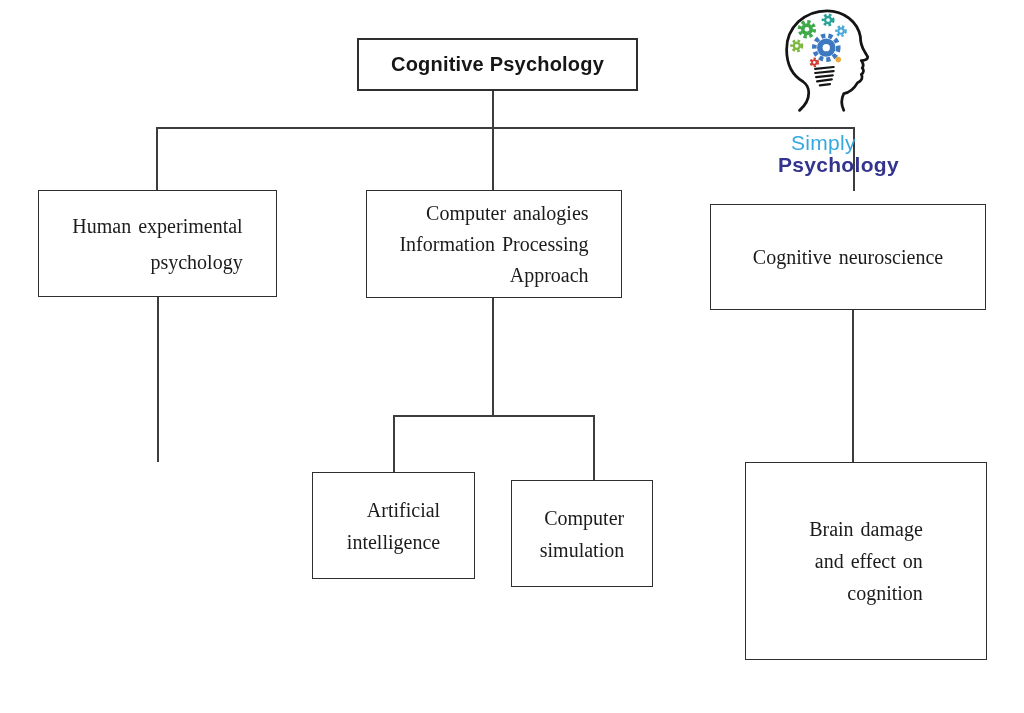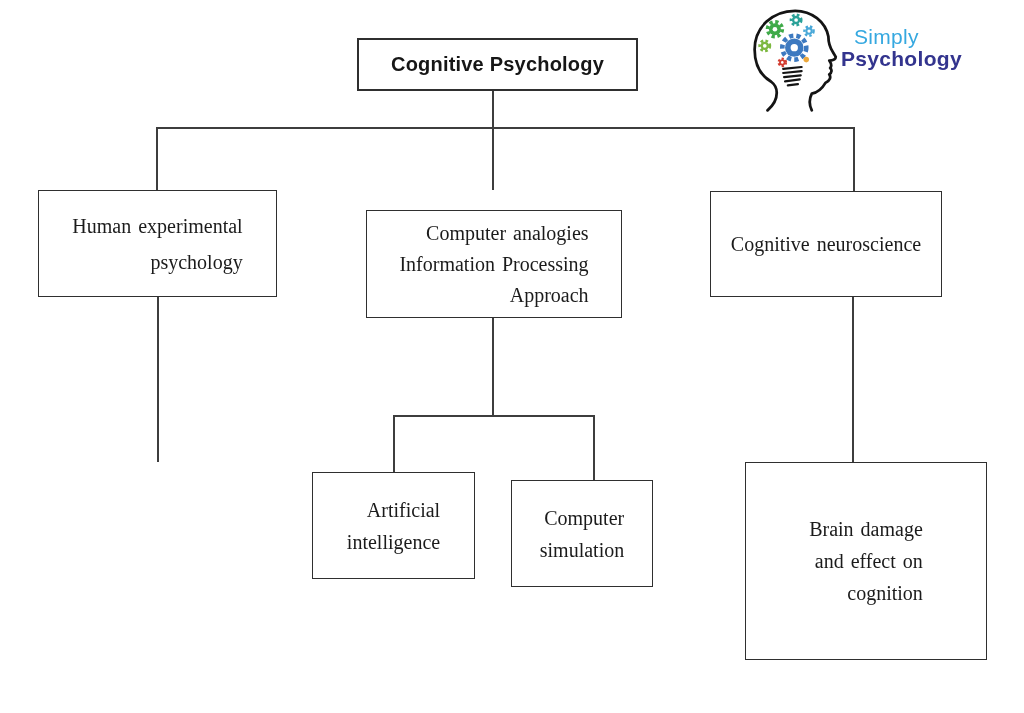--- a/index.html
+++ b/index.html
@@ -10,40 +10,40 @@
   .box{
     position:absolute;border:1.6px solid #2f2f2f;background:#ffffff;
     display:flex;align-items:center;justify-content:center;text-align:right;
     white-space:pre-line;box-sizing:border-box;
   }
   .serif{font-family:"Liberation Serif", serif;font-size:20px;word-spacing:2px;}
   .b-root{left:357px;top:38px;width:281px;height:53px;border-width:2px;
     font-family:"Liberation Sans", sans-serif;font-weight:700;font-size:20px;
     letter-spacing:.2px;color:#161616;}
   .b-hep{left:38px;top:190px;width:239px;height:107px;line-height:1.8;}
-  .b-cai{left:366px;top:190px;width:256px;height:108px;line-height:1.55;margin-top:20px;}
-  .b-cn{left:710px;top:191px;width:232px;height:106px;}
+  .b-cai{left:366px;top:190px;width:256px;height:108px;line-height:1.55;}
+  .b-cn{left:710px;top:204px;width:276px;height:106px;}
   .b-mem{left:48px;top:462px;width:221px;height:196px;line-height:1.85;}
   .b-ai{left:312px;top:472px;width:163px;height:107px;line-height:1.6;}
   .b-cs{left:511px;top:480px;width:142px;height:107px;line-height:1.6;}
   .b-bd{left:745px;top:462px;width:242px;height:198px;line-height:1.6;}
   .ln{position:absolute;background:#3d3d3d;}
   .v{width:1.5px;} .h{height:1.5px;}
   .ln-root-v{left:492px;top:91px;height:36px;}
   .ln-top-h{left:156px;top:127px;width:698px;}
   .ln-drop-l{left:156px;top:127px;height:63px;}
   .ln-drop-m{left:492px;top:127px;height:63px;}
   .ln-drop-r{left:853px;top:127px;height:64px;}
   .ln-hep-mem{left:157px;top:297px;height:165px;}
   .ln-cai-v{left:492px;top:298px;height:118px;}
   .ln-mid-h{left:393px;top:415px;width:201px;}
   .ln-ai-v{left:393px;top:415px;height:65px;}
   .ln-cs-v{left:593px;top:415px;height:65px;}
   .ln-cn-bd{left:852px;top:297px;height:165px;}
-  .logo{position:absolute;left:744px;top:8px;display:flex;align-items:flex-start;}
+  .logo{position:absolute;left:776px;top:8px;display:flex;align-items:flex-start;flex-direction:column;}
   .logo-text{margin-left:2px;margin-top:18px;font-family:"Liberation Sans", sans-serif;line-height:1.05;}
   .logo-line1{font-size:21px;font-weight:500;margin-left:13px;letter-spacing:.3px;}
   .logo-line2{font-size:21px;font-weight:700;letter-spacing:.3px;}
 </style>
 </head>
 <body>
 
 <div id="canvas">
 
   <div class="ln v ln-root-v"></div>

